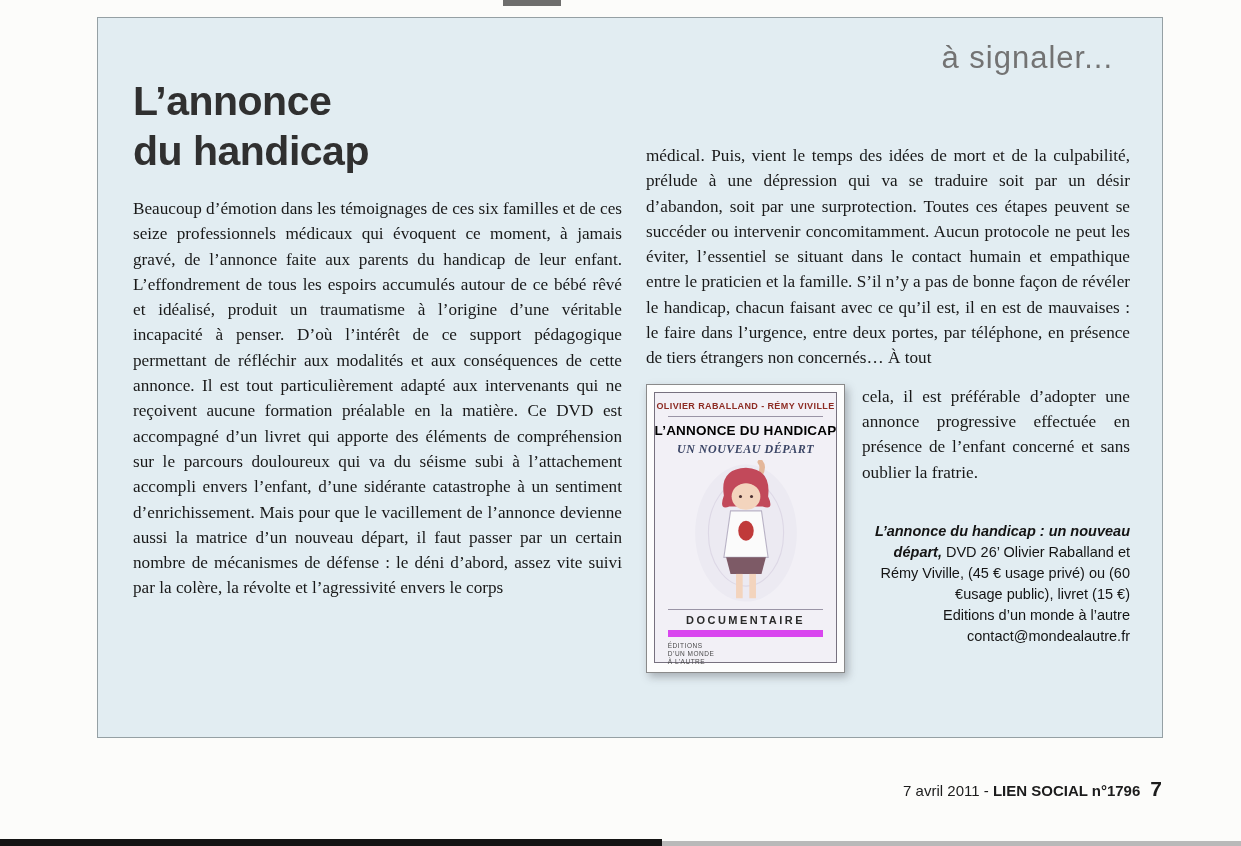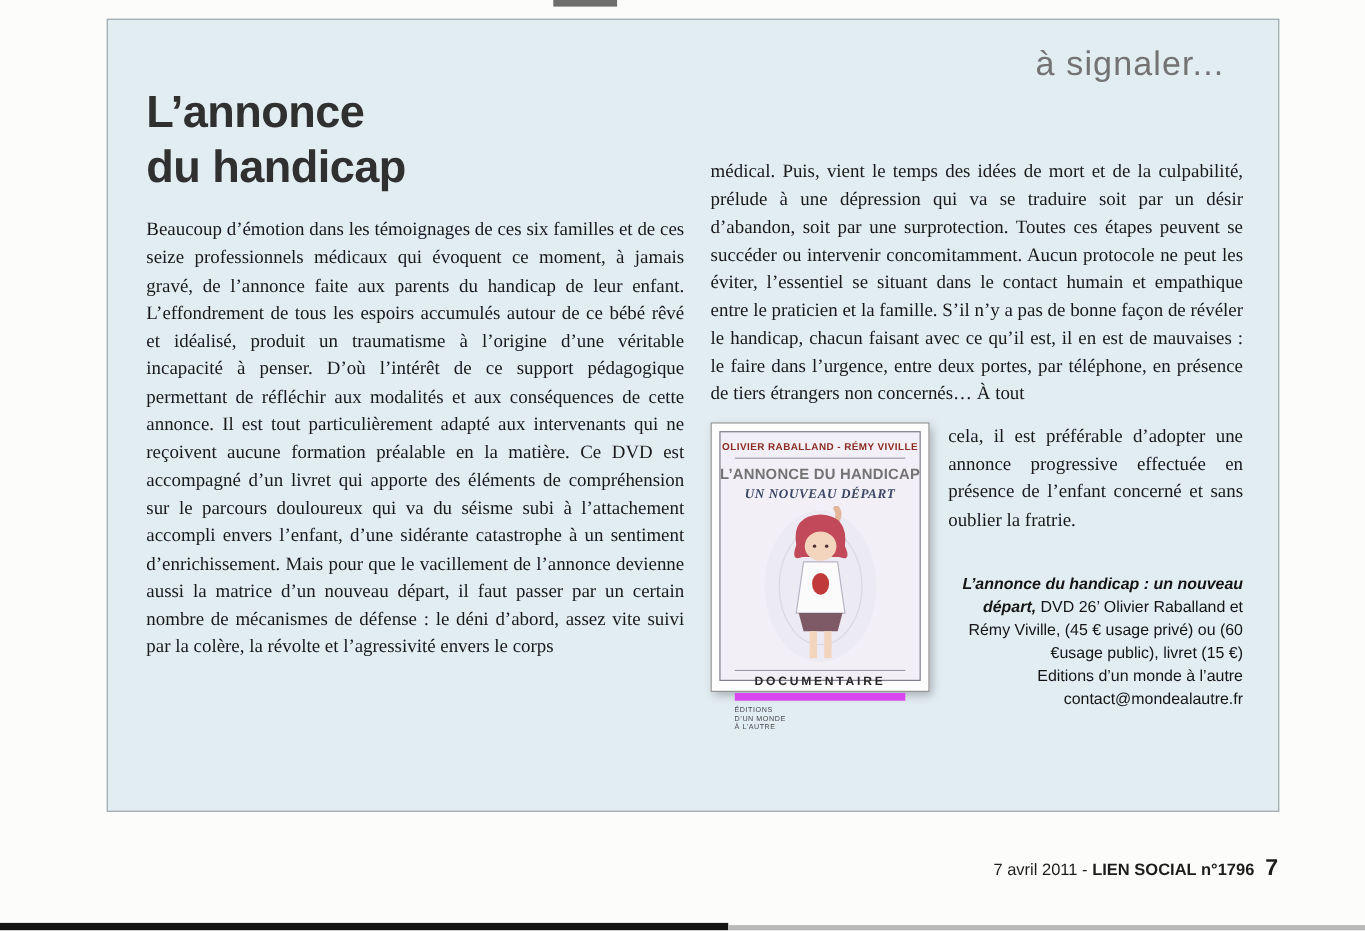--- a/index.html
+++ b/index.html
@@ -28,34 +28,34 @@
   p.body, .wrap-text {
     margin:0;
     font-family:"Liberation Serif", serif;
     font-size:17.2px; line-height:25.3px;
     text-align:justify; color:#191919;
     hyphens:auto;
   }
   .wrap-zone { margin-top:13px; }
   .wrap-zone::after { content:""; display:block; clear:both; }
   .dvd-cover {
-    float:left; width:199px; height:245px; margin-right:17px;
+    float:left; width:199px; height:289px; margin-right:17px;
     background:#fdfdfd; border:1px solid #8a8a8a;
     box-shadow:3px 4px 8px rgba(60,60,70,.35);
     padding:7px 7px 9px; box-sizing:border-box;
   }
   .dvd-inner {
     height:100%; box-sizing:border-box;
     border:1px solid #77717f; background:#f2f0f6;
     display:flex; flex-direction:column; align-items:center;
     padding:8px 6px 6px;
   }
   .dvd-authors { font-size:9px; font-weight:bold; letter-spacing:.4px; color:#8d2b23; white-space:nowrap; }
   .dvd-hr { width:92%; border-top:1px solid #9a94a6; margin:5px 0 6px; }
-  .dvd-title { font-size:13.5px; font-weight:bold; color:#737373; letter-spacing:.2px; white-space:nowrap; }
+  .dvd-title { font-size:13.5px; font-weight:bold; color:#000000; letter-spacing:.2px; white-space:nowrap; }
   .dvd-subtitle {
     font-family:"Liberation Serif", serif; font-style:italic; font-weight:bold;
     font-size:12px; color:#3c4666; margin-top:4px; letter-spacing:.5px;
   }
   .dvd-art { flex:1; width:100%; display:flex; align-items:center; justify-content:center; margin:3px 0; }
   .dvd-genre {
     font-size:11px; font-weight:bold; letter-spacing:2.5px; color:#2a2a2a;
     border-top:1px solid #9a94a6; border-bottom:7px solid #d946ef;
     width:92%; text-align:center; padding:4px 0; box-sizing:border-box;
   }

